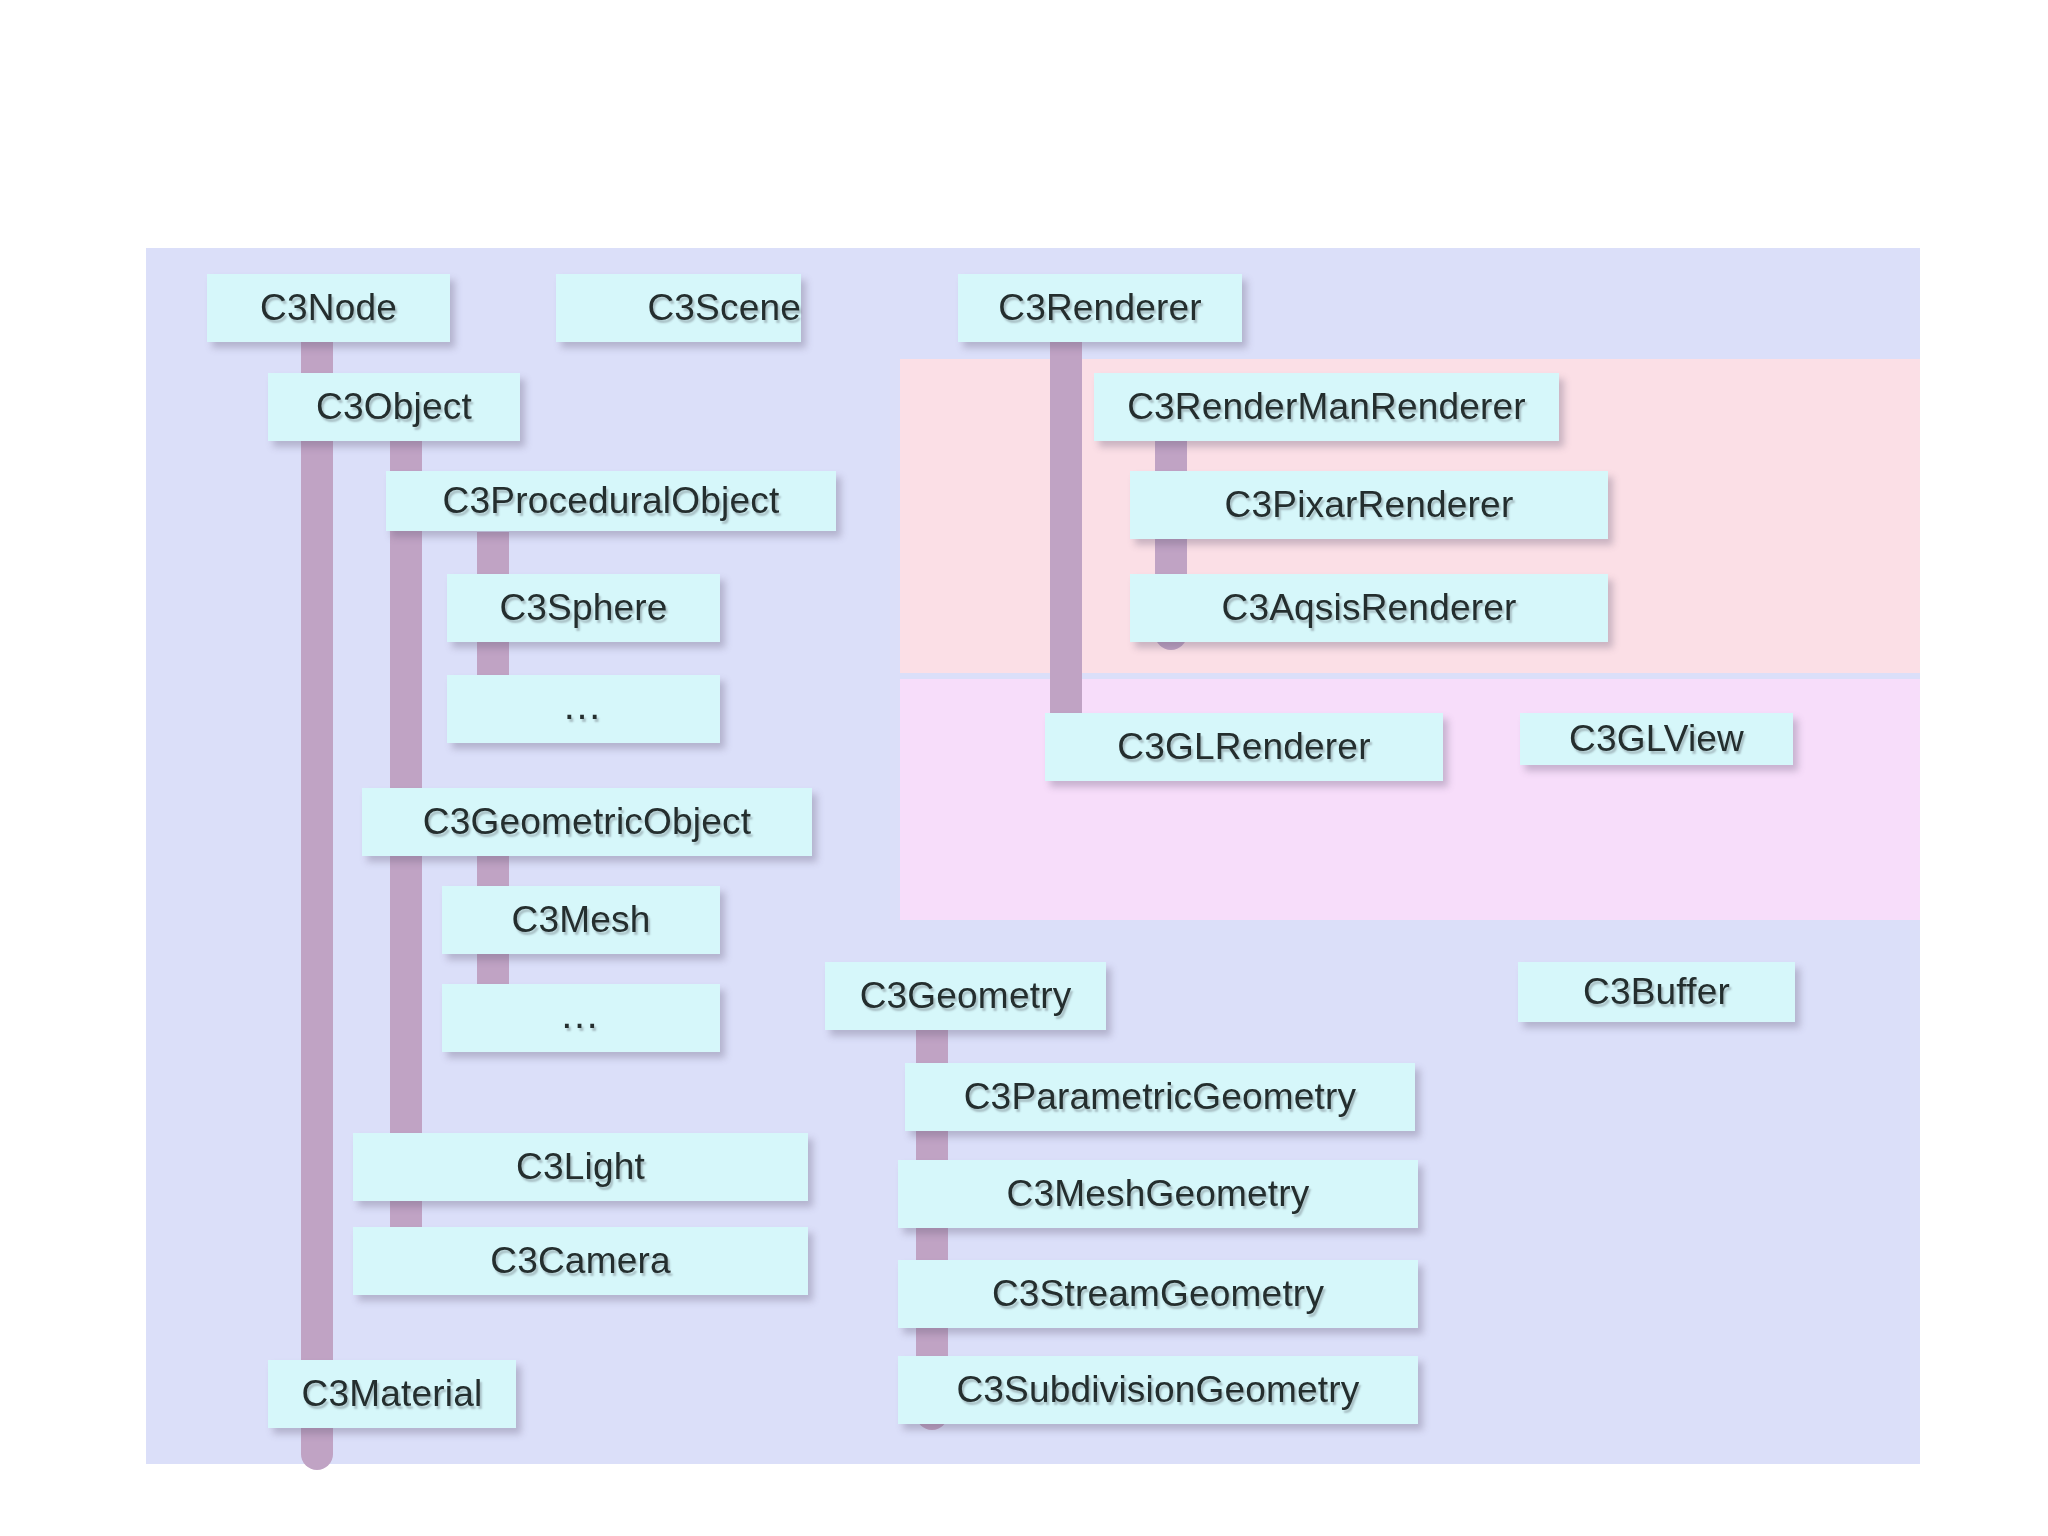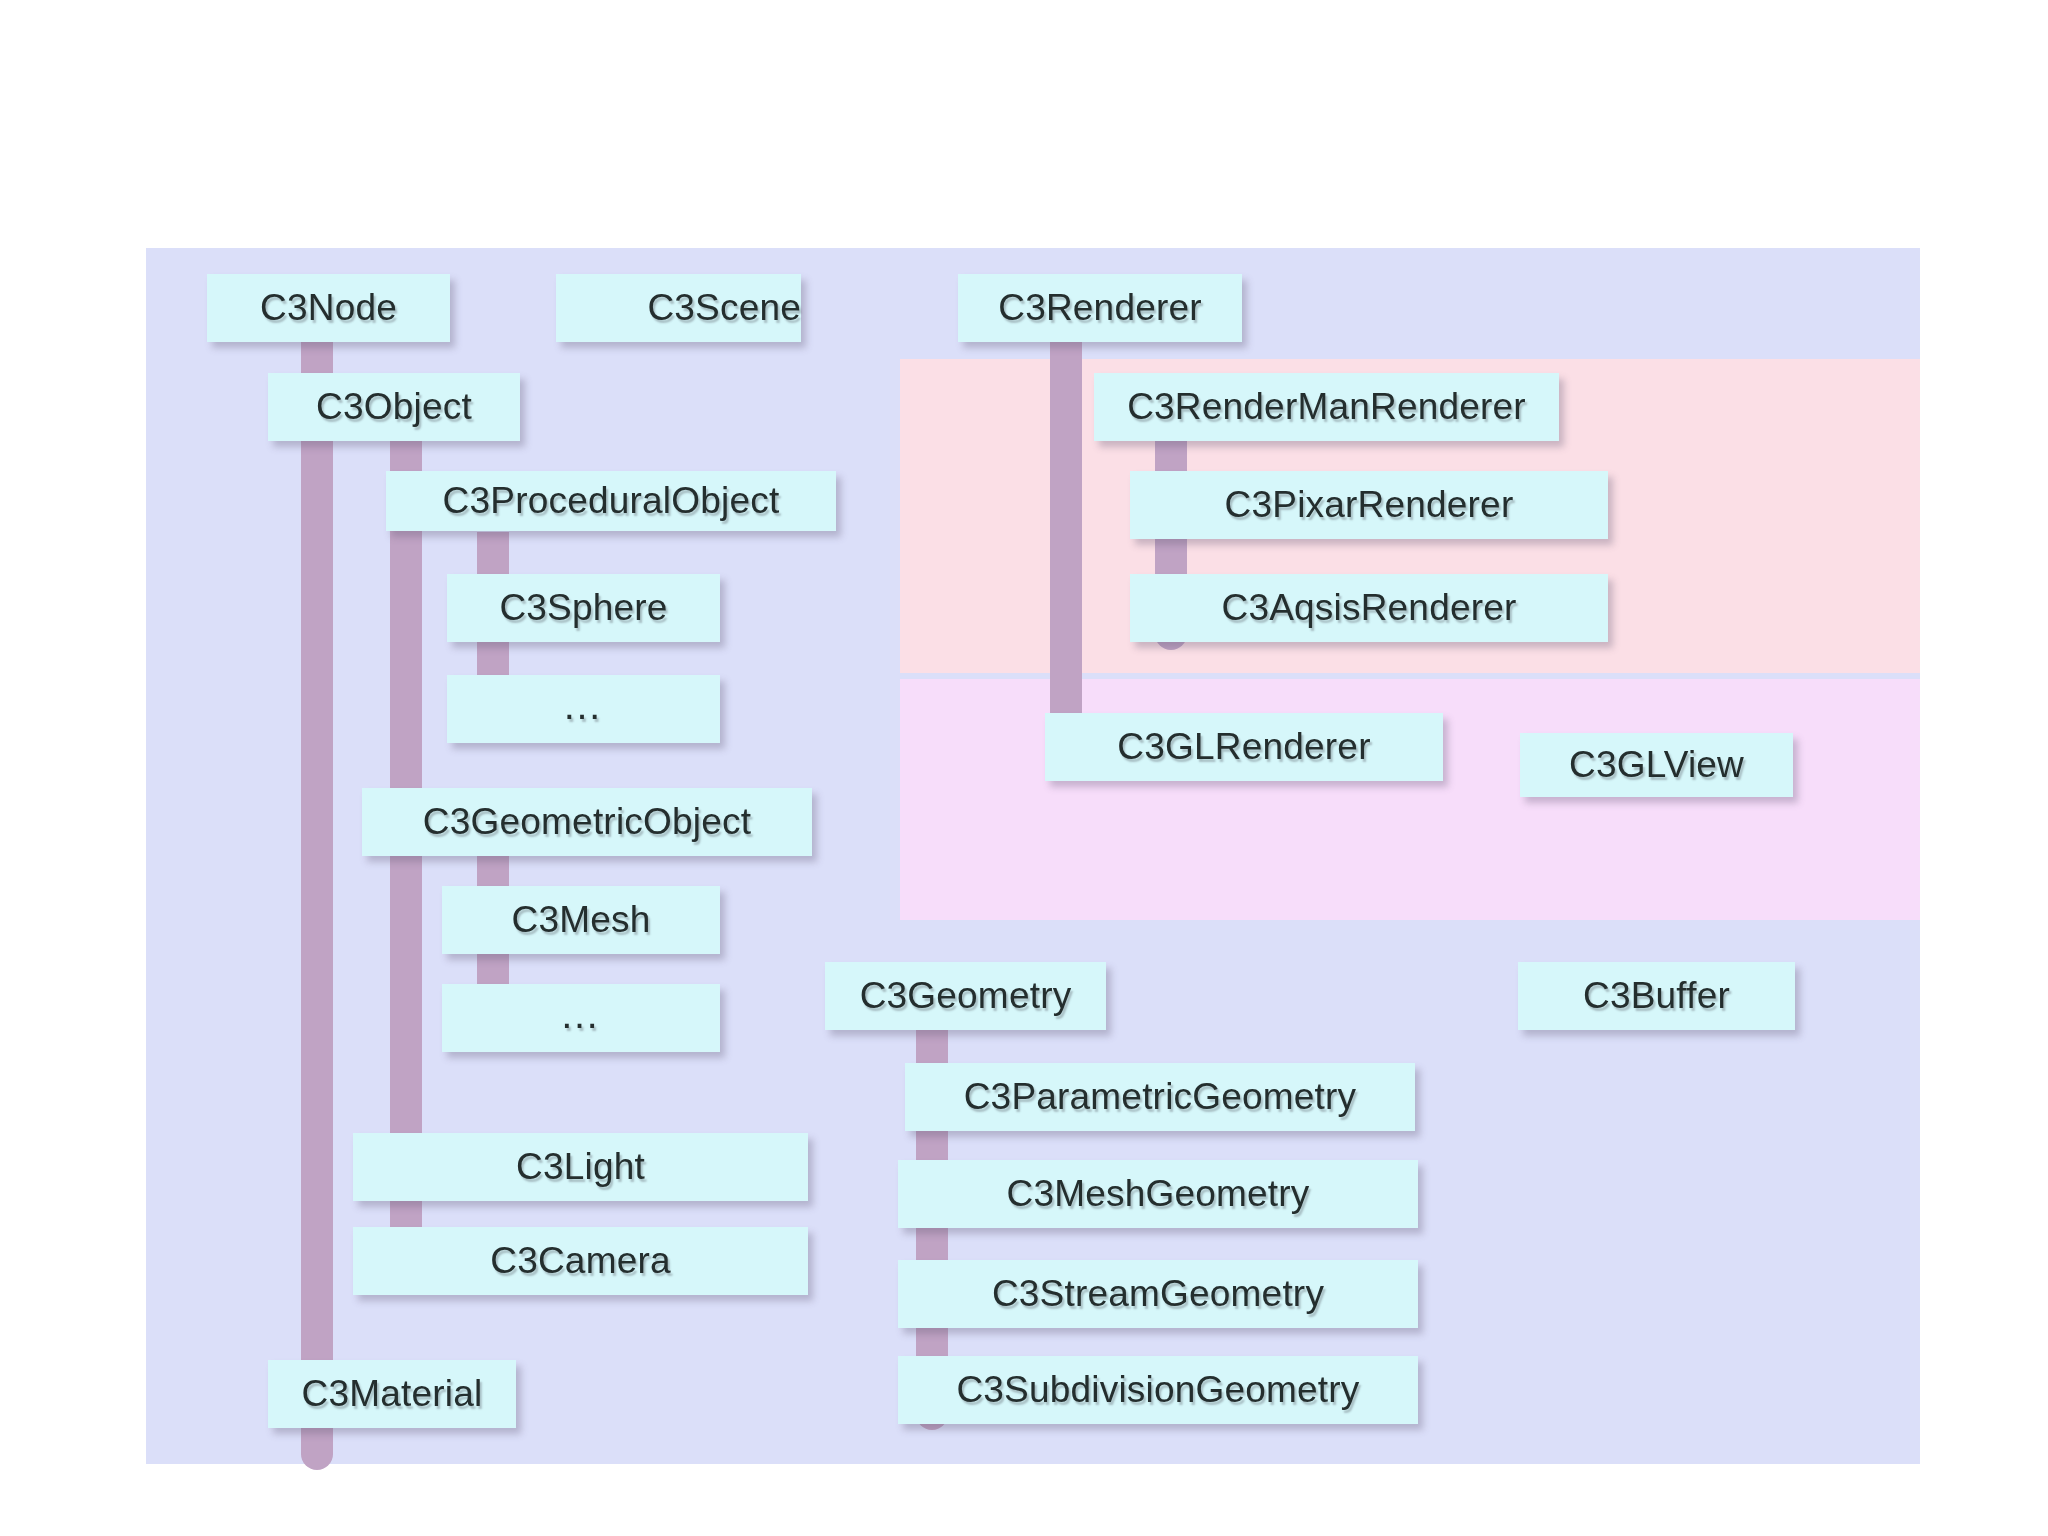--- a/index.html
+++ b/index.html
@@ -128,33 +128,33 @@
       </div>
       <div class="box" style="left: 1130px; top: 574px; width: 478px; height: 68px;">
         <span class="label">C3AqsisRenderer</span>
       </div>
       <div class="box ellipsis" style="left: 447px; top: 675px; width: 273px; height: 68px;">
         <span class="label">…</span>
       </div>
       <div class="box" style="left: 1045px; top: 713px; width: 398px; height: 68px;">
         <span class="label">C3GLRenderer</span>
       </div>
-      <div class="box" style="left: 1520px; top: 713px; width: 273px; height: 64px; margin-top: 20px;">
+      <div class="box" style="left: 1520px; top: 713px; width: 273px; height: 52px;">
         <span class="label">C3GLView</span>
       </div>
       <div class="box" style="left: 362px; top: 788px; width: 450px; height: 68px;">
         <span class="label">C3GeometricObject</span>
       </div>
       <div class="box" style="left: 442px; top: 886px; width: 278px; height: 68px;">
         <span class="label">C3Mesh</span>
       </div>
       <div class="box" style="left: 825px; top: 962px; width: 281px; height: 68px;">
         <span class="label">C3Geometry</span>
       </div>
-      <div class="box" style="left: 1518px; top: 962px; width: 277px; height: 68px; text-align: right;">
+      <div class="box" style="left: 1518px; top: 962px; width: 277px; height: 60px; text-align: right;">
         <span class="label">C3Buffer</span>
       </div>
       <div class="box ellipsis" style="left: 442px; top: 984px; width: 278px; height: 68px;">
         <span class="label">…</span>
       </div>
       <div class="box" style="left: 905px; top: 1063px; width: 510px; height: 68px;">
         <span class="label">C3ParametricGeometry</span>
       </div>
       <div class="box" style="left: 353px; top: 1133px; width: 455px; height: 68px;">
         <span class="label">C3Light</span>

